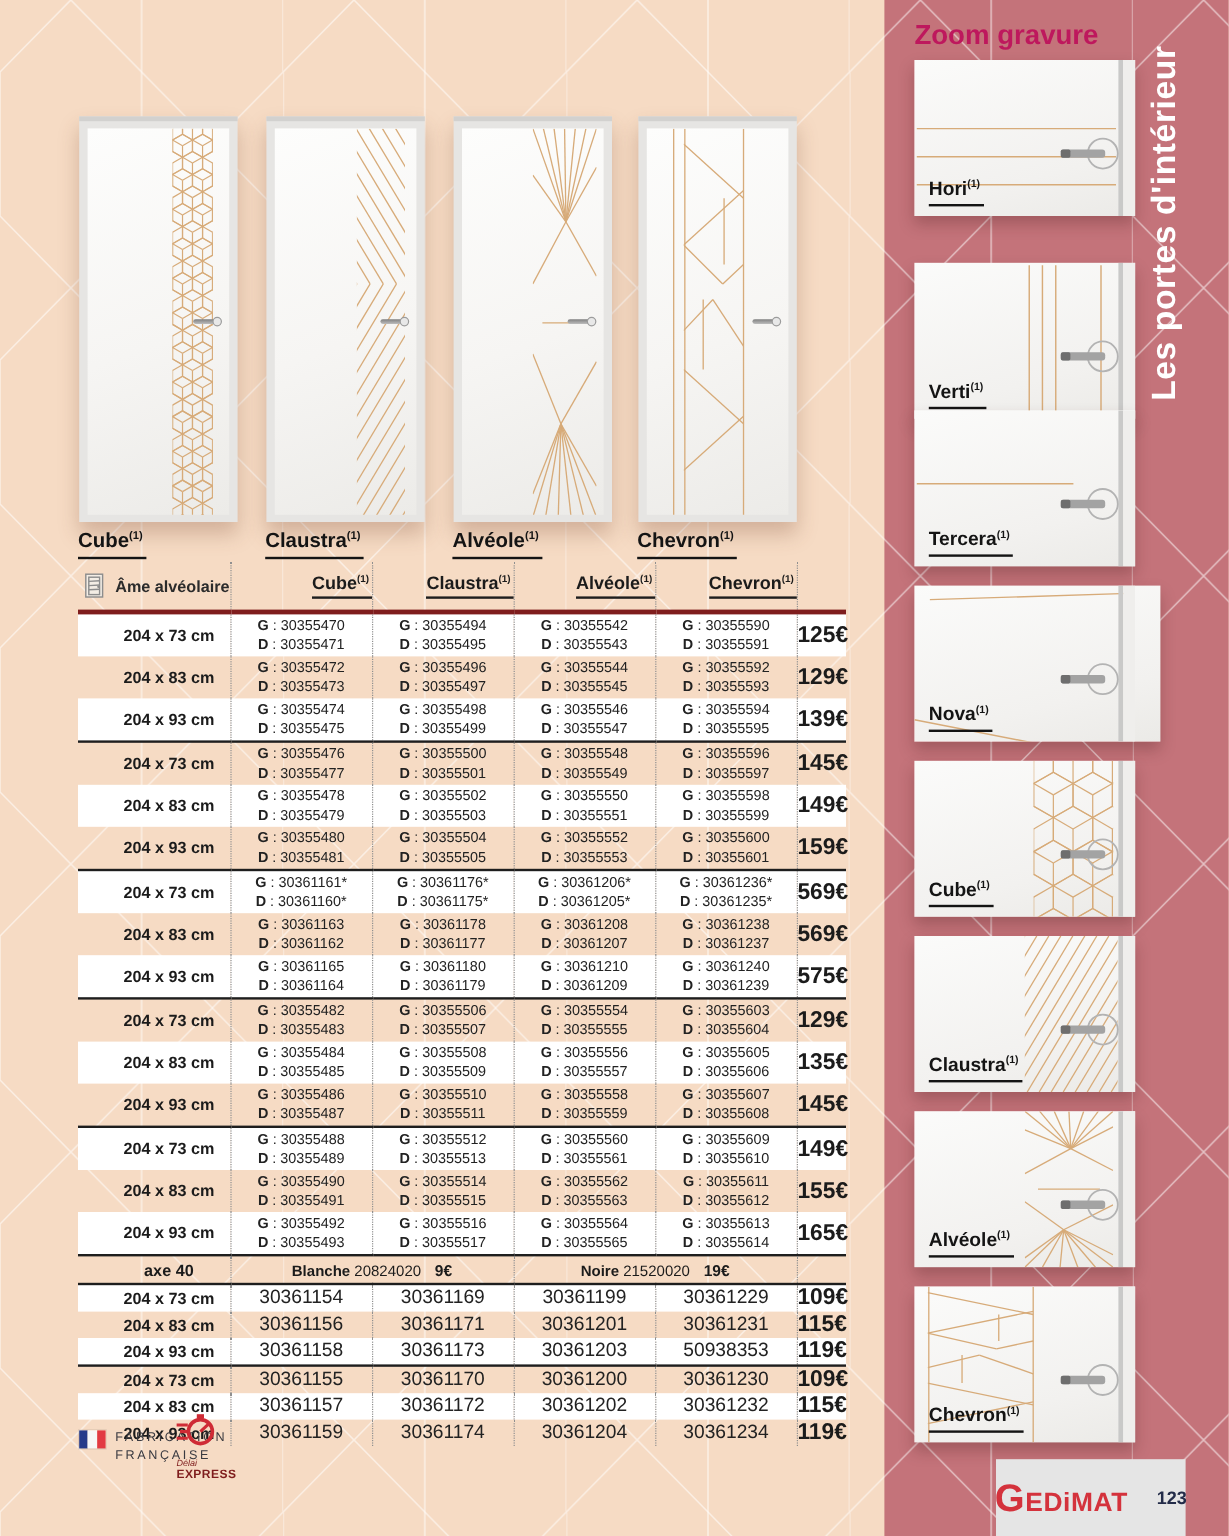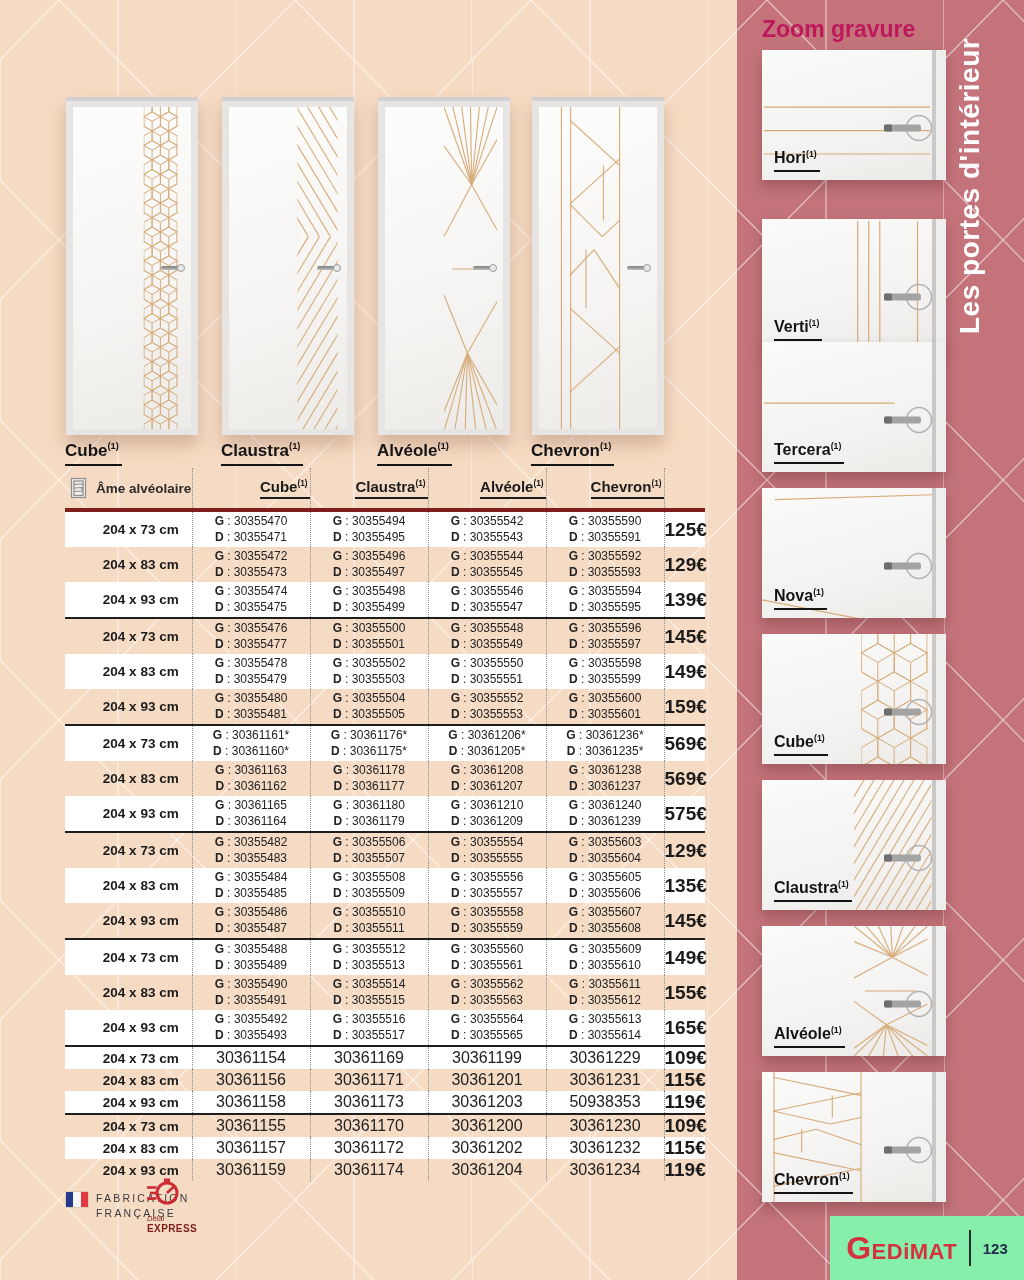--- a/index.html
+++ b/index.html
@@ -50,21 +50,21 @@
   .tlabel{position:absolute;left:12px;bottom:8px;z-index:3;font-weight:700;font-size:16px;color:#141414;
           border-bottom:2.5px solid #141414;padding:0 3px 3px 0;}
 
   
   .flag{position:absolute;left:66px;top:1192px;width:22px;height:15px;display:flex;z-index:2;box-shadow:0 0 0 1px rgba(0,0,0,.08);}
   .flag i{flex:1;}
   .fab{position:absolute;left:96px;top:1191px;z-index:2;font-size:10.5px;letter-spacing:2.2px;color:#3a3a40;line-height:1.45;}
   .delai{position:absolute;left:147px;top:1177px;width:40px;z-index:2;text-align:left;color:#7f1d1d;}
   .delai .l1{font-size:7.5px;font-style:italic;margin-top:1px;}
   .delai .l2{font-size:10px;font-weight:800;letter-spacing:.4px;}
-  .brandbox{position:absolute;left:830px;top:1216px;width:194px;height:64px;background:#86efac;z-index:2;
+  .brandbox{position:absolute;left:830px;top:1216px;width:158px;height:64px;background:#e5e5e5;z-index:2;
             display:flex;align-items:center;justify-content:center;gap:12px;}
   .glogo{color:#d4323c;font-weight:800;letter-spacing:.5px;font-size:22px;white-space:nowrap;}
   .glogo .gbig{font-size:32px;}
   .bdiv{width:1.5px;height:36px;background:#2a2a33;}
   .pnum{font-weight:700;font-size:15px;color:#232c49;}
 </style>
 </head>
 <body>
 
 <div class="page">
@@ -1751,20 +1751,26 @@
           <td class="price">155€</td>
         </tr>
         <tr class="double w group-end">
           <td class="size">204 x 93 cm</td>
           <td class="code"><b>G</b> : 30355492<br><b>D</b> : 30355493</td>
           <td class="code"><b>G</b> : 30355516<br><b>D</b> : 30355517</td>
           <td class="code"><b>G</b> : 30355564<br><b>D</b> : 30355565</td>
           <td class="code"><b>G</b> : 30355613<br><b>D</b> : 30355614</td>
           <td class="price">165€</td>
         </tr>
+        <tr class="axe  group-end">
+          <td class="size">axe 40</td>
+          <td class="axecell" colspan="2"><b>Blanche</b> 20824020 <span class="pr">9€</span></td>
+          <td class="axecell" colspan="2"><b>Noire</b> 21520020 <span class="pr">19€</span></td>
+          <td class="price"></td>
+        </tr>
         <tr class="single w">
           <td class="size">204 x 73 cm</td>
           <td class="code">30361154</td>
           <td class="code">30361169</td>
           <td class="code">30361199</td>
           <td class="code">30361229</td>
           <td class="price">109€</td>
         </tr>
         <tr class="single">
           <td class="size">204 x 83 cm</td>
@@ -1843,21 +1849,21 @@
         <svg width="184" height="130" viewBox="0 0 184 130">
           <line x1="2.0" y1="61.1" x2="132.5" y2="61.1" stroke="#d7ab79" stroke-width="1.2"></line>
           <rect x="170" y="0" width="4" height="130" fill="#c9c9c8"></rect>
           <rect x="174" y="0" width="10" height="130" fill="#efeeec"></rect>
           <circle cx="157" cy="78" r="12.5" fill="none" stroke="#b3b3b3" stroke-width="1.5"></circle>
           <rect x="122" y="74.5" width="37" height="7" rx="2.5" fill="#a3a3a3"></rect>
           <rect x="122" y="74.5" width="8" height="7" rx="1.5" fill="#6e6e6e"></rect>
         </svg>
         <div class="tlabel"><span>Tercera</span><sup>(1)</sup></div>
       </div>
-      <div class="thumb" style="top: 488px;">
+      <div class="thumb" style="top: 488px; padding-left: 21px;">
         <svg width="184" height="130" viewBox="0 0 184 130">
           <line x1="12.9" y1="11.7" x2="178.5" y2="6.5" stroke="#d7ab79" stroke-width="1.2"></line>
           <line x1="0.0" y1="111.8" x2="106.7" y2="132.6" stroke="#d7ab79" stroke-width="1.2"></line>
           <rect x="170" y="0" width="4" height="130" fill="#c9c9c8"></rect>
           <rect x="174" y="0" width="10" height="130" fill="#efeeec"></rect>
           <circle cx="157" cy="78" r="12.5" fill="none" stroke="#b3b3b3" stroke-width="1.5"></circle>
           <rect x="122" y="74.5" width="37" height="7" rx="2.5" fill="#a3a3a3"></rect>
           <rect x="122" y="74.5" width="8" height="7" rx="1.5" fill="#6e6e6e"></rect>
         </svg>
         <div class="tlabel"><span>Nova</span><sup>(1)</sup></div>

